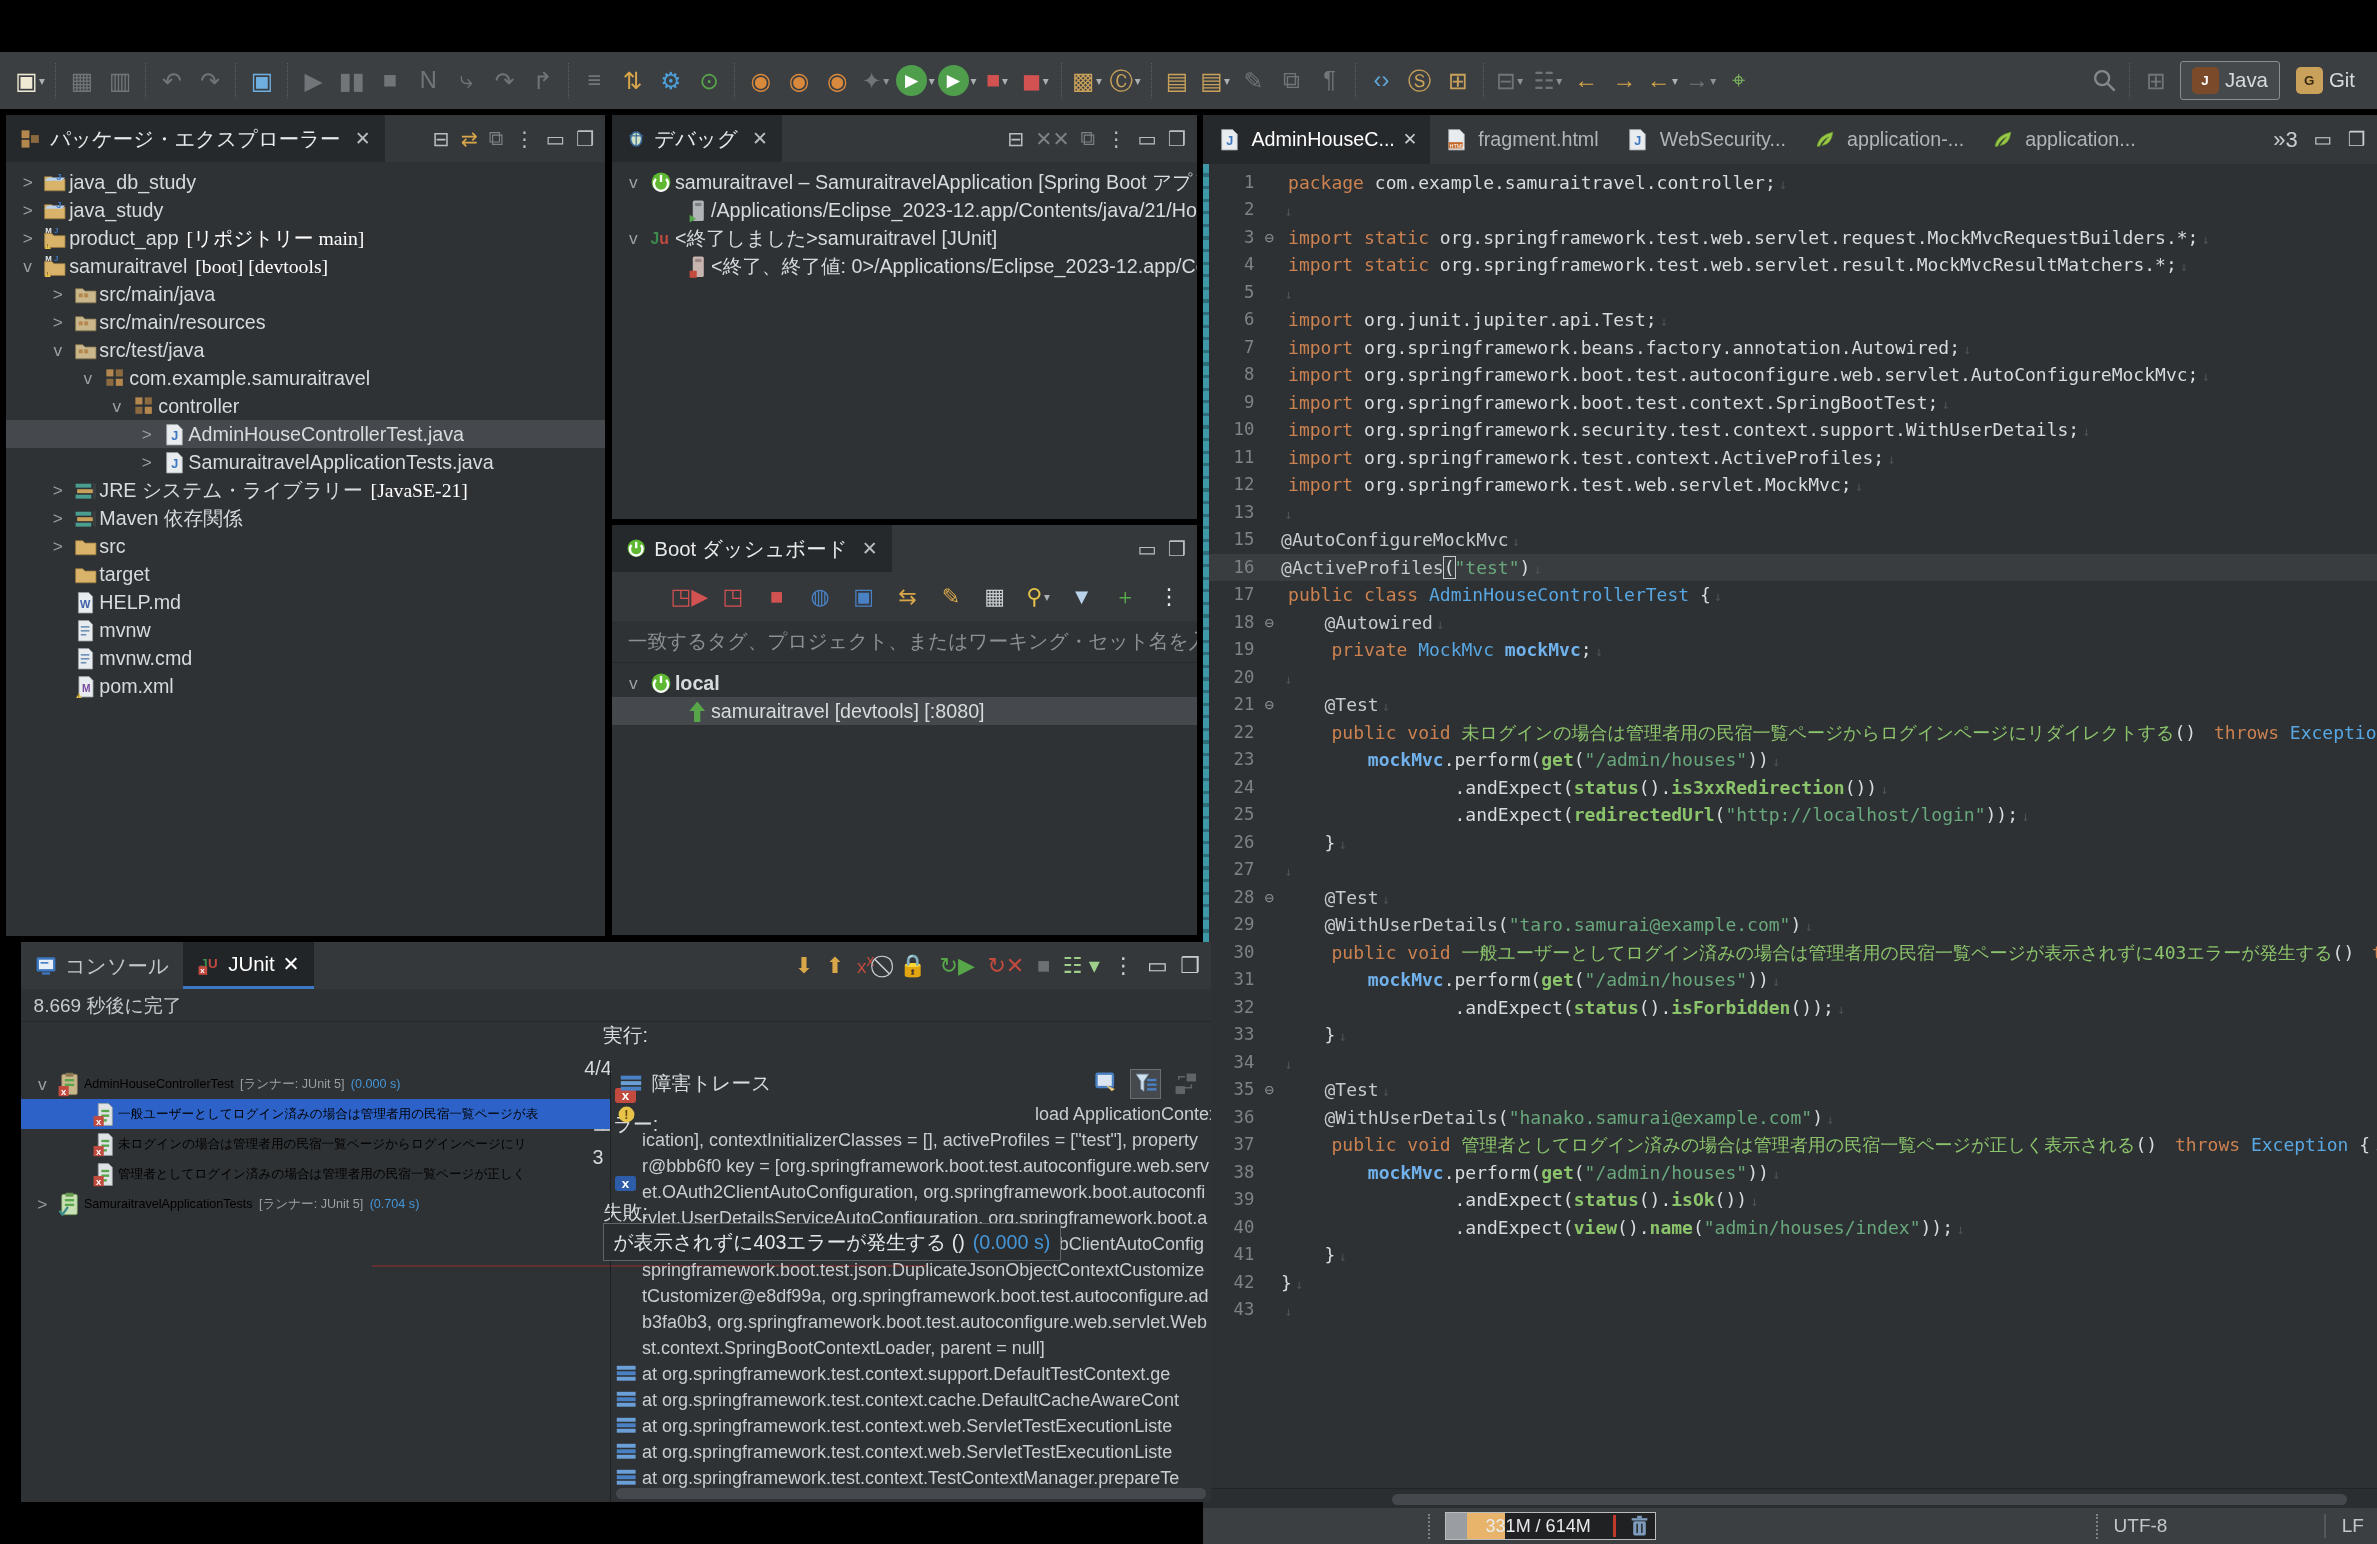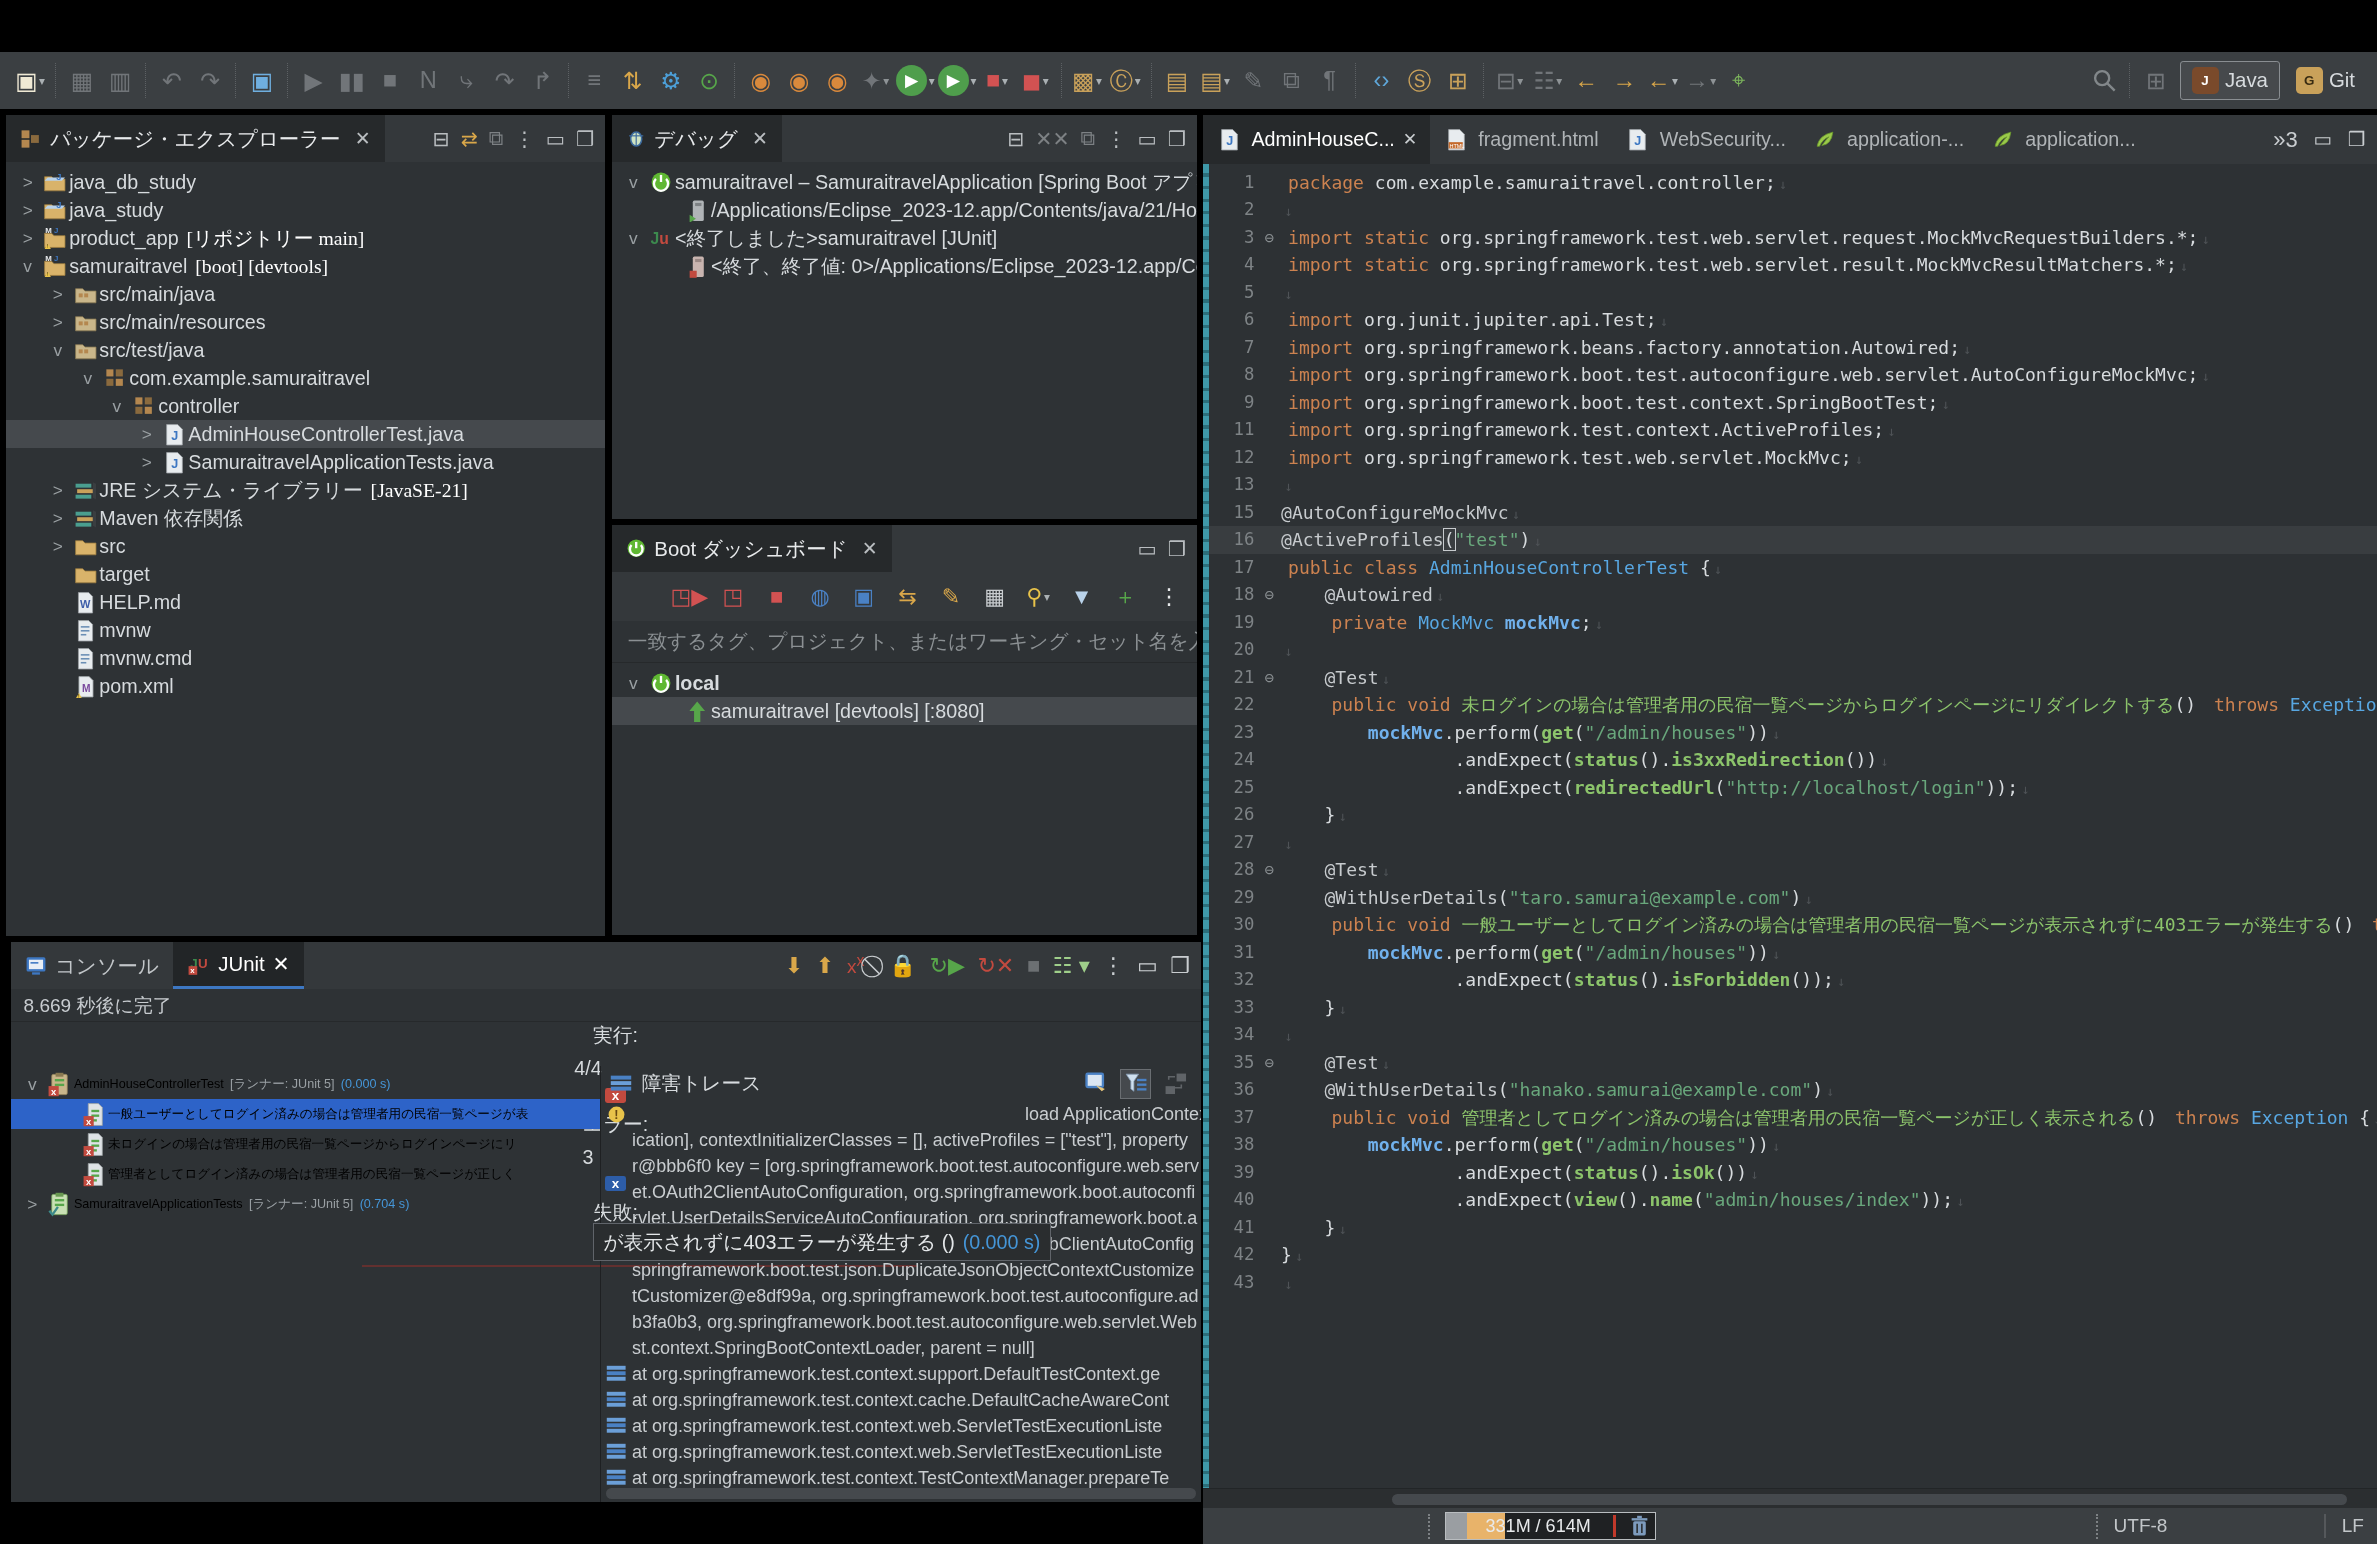--- a/index.html
+++ b/index.html
@@ -63,21 +63,21 @@
   .eol { color:#4e5256; font-size:13.4px; margin-left:3.1px; }
   #editor-hscroll { height:20.4px; background:#2b2e30; border-top:1.6px solid #222527; }
   #editor-hscroll .thumb { margin:4.7px 31px 0 189px; height:11px; background:#45494d; border-radius:5.5px; }
 
   
   #boot-toolbar { height:49px; background:#34383b; display:flex; align-items:center; justify-content:flex-end; gap:12.6px; padding-right:12.6px; }
   .bico { display:inline-flex; align-items:center; justify-content:center; width:31px; height:31px; font-size:22px; }
   #boot-filter { height:42px; display:flex; align-items:center; padding:0 15.7px; color:#8b9093; font-size:19.7px; border-bottom:0.8px solid #26292b; white-space:nowrap; overflow:hidden; }
 
   
-  #bottom { position:absolute; left:11px; top:942px; width:1190px; height:560px; background:#2e3235; }
+  #bottom { position:absolute; left:21px; top:942px; width:1190px; height:560px; background:#2e3235; }
   #bottom-tabs { height:47px; background:#34383b; display:flex; align-items:stretch; color:#c2c6c9; font-size:20.4px; }
   .btab { display:flex; align-items:center; gap:7.9px; padding:0 14px; }
   .btab.active { background:#222527; color:#fff; border-bottom:3.9px solid #3d77c2; }
   #btabs-icons { margin-left:auto; display:flex; align-items:center; gap:12.6px; padding-right:11px; font-size:22px; color:#c9a15a; }
   #junit-status { height:33px; line-height:33px; color:#c8ccd0; font-size:19px; padding-left:12.6px; border-bottom:1.6px solid #26292b; }
   #junit-counts { height:44px; display:flex; align-items:center; font-size:19.7px; color:#d7dbde; gap:7.9px; padding-left:19px;flex-direction:column; }
   .cicon { display:inline-flex; width:20.4px; height:20.4px; border-radius:2.4px; align-items:center; justify-content:center; color:#fff; font-size:13.4px; font-weight:bold; }
   #junit-progress { margin-left:47px; width:555px; height:20.4px; background:#8a3c3c; border:1.6px solid #63302f; }
   #junit-split { position:relative; display:flex; height:436px; }
   #junit-tree { width:590px; border-right:1.6px solid #1e2022; overflow:hidden; padding-top:3.1px; }
@@ -620,20 +620,21 @@
       <div id="editor-lines" style="margin-left:5.5px;">
           <div class="eline"><span class="ln">1</span><span class="fold"></span><span class="code"><span class="tk-kw">package </span><span class="tk-pl">com.example.samuraitravel.controller;</span><span class="eol">↓</span></span></div>
           <div class="eline"><span class="ln">2</span><span class="fold"></span><span class="code"><span class="eol">↓</span></span></div>
           <div class="eline"><span class="ln">3</span><span class="fold">⊖</span><span class="code"><span class="tk-kw">import static </span><span class="tk-pl">org.springframework.test.web.servlet.request.MockMvcRequestBuilders.*;</span><span class="eol">↓</span></span></div>
           <div class="eline"><span class="ln">4</span><span class="fold"></span><span class="code"><span class="tk-kw">import static </span><span class="tk-pl">org.springframework.test.web.servlet.result.MockMvcResultMatchers.*;</span><span class="eol">↓</span></span></div>
           <div class="eline"><span class="ln">5</span><span class="fold"></span><span class="code"><span class="eol">↓</span></span></div>
           <div class="eline"><span class="ln">6</span><span class="fold"></span><span class="code"><span class="tk-kw">import </span><span class="tk-pl">org.junit.jupiter.api.Test;</span><span class="eol">↓</span></span></div>
           <div class="eline"><span class="ln">7</span><span class="fold"></span><span class="code"><span class="tk-kw">import </span><span class="tk-pl">org.springframework.beans.factory.annotation.Autowired;</span><span class="eol">↓</span></span></div>
           <div class="eline"><span class="ln">8</span><span class="fold"></span><span class="code"><span class="tk-kw">import </span><span class="tk-pl">org.springframework.boot.test.autoconfigure.web.servlet.AutoConfigureMockMvc;</span><span class="eol">↓</span></span></div>
           <div class="eline"><span class="ln">9</span><span class="fold"></span><span class="code"><span class="tk-kw">import </span><span class="tk-pl">org.springframework.boot.test.context.SpringBootTest;</span><span class="eol">↓</span></span></div>
+          <div class="eline"><span class="ln">10</span><span class="fold"></span><span class="code"><span class="tk-kw">import </span><span class="tk-pl">org.springframework.security.test.context.support.WithUserDetails;</span><span class="eol">↓</span></span></div>
           <div class="eline"><span class="ln">11</span><span class="fold"></span><span class="code"><span class="tk-kw">import </span><span class="tk-pl">org.springframework.test.context.ActiveProfiles;</span><span class="eol">↓</span></span></div>
           <div class="eline"><span class="ln">12</span><span class="fold"></span><span class="code"><span class="tk-kw">import </span><span class="tk-pl">org.springframework.test.web.servlet.MockMvc;</span><span class="eol">↓</span></span></div>
           <div class="eline"><span class="ln">13</span><span class="fold"></span><span class="code"><span class="eol">↓</span></span></div>
           <div class="eline"><span class="ln">15</span><span class="fold"></span><span class="code"><span class="tk-an">@AutoConfigureMockMvc</span><span class="eol">↓</span></span></div>
           <div class="eline cur"><span class="ln">16</span><span class="fold"></span><span class="code"><span class="tk-an">@ActiveProfiles</span><span class="tk-cb">(</span><span class="tk-st">"test"</span><span class="tk-pl">)</span><span class="eol">↓</span></span></div>
           <div class="eline"><span class="ln">17</span><span class="fold"></span><span class="code"><span class="tk-kw">public class </span><span class="tk-ty">AdminHouseControllerTest</span><span class="tk-pl"> {</span><span class="eol">↓</span></span></div>
           <div class="eline"><span class="ln">18</span><span class="fold">⊖</span><span class="code"><span class="tk-pl">    </span><span class="tk-an">@Autowired</span><span class="eol">↓</span></span></div>
           <div class="eline"><span class="ln">19</span><span class="fold"></span><span class="code"><span class="tk-pl">    </span><span class="tk-kw">private </span><span class="tk-ty">MockMvc </span><span class="tk-fd">mockMvc</span><span class="tk-pl">;</span><span class="eol">↓</span></span></div>
           <div class="eline"><span class="ln">20</span><span class="fold"></span><span class="code"><span class="eol">↓</span></span></div>
           <div class="eline"><span class="ln">21</span><span class="fold">⊖</span><span class="code"><span class="tk-pl">    </span><span class="tk-an">@Test</span><span class="eol">↓</span></span></div>

